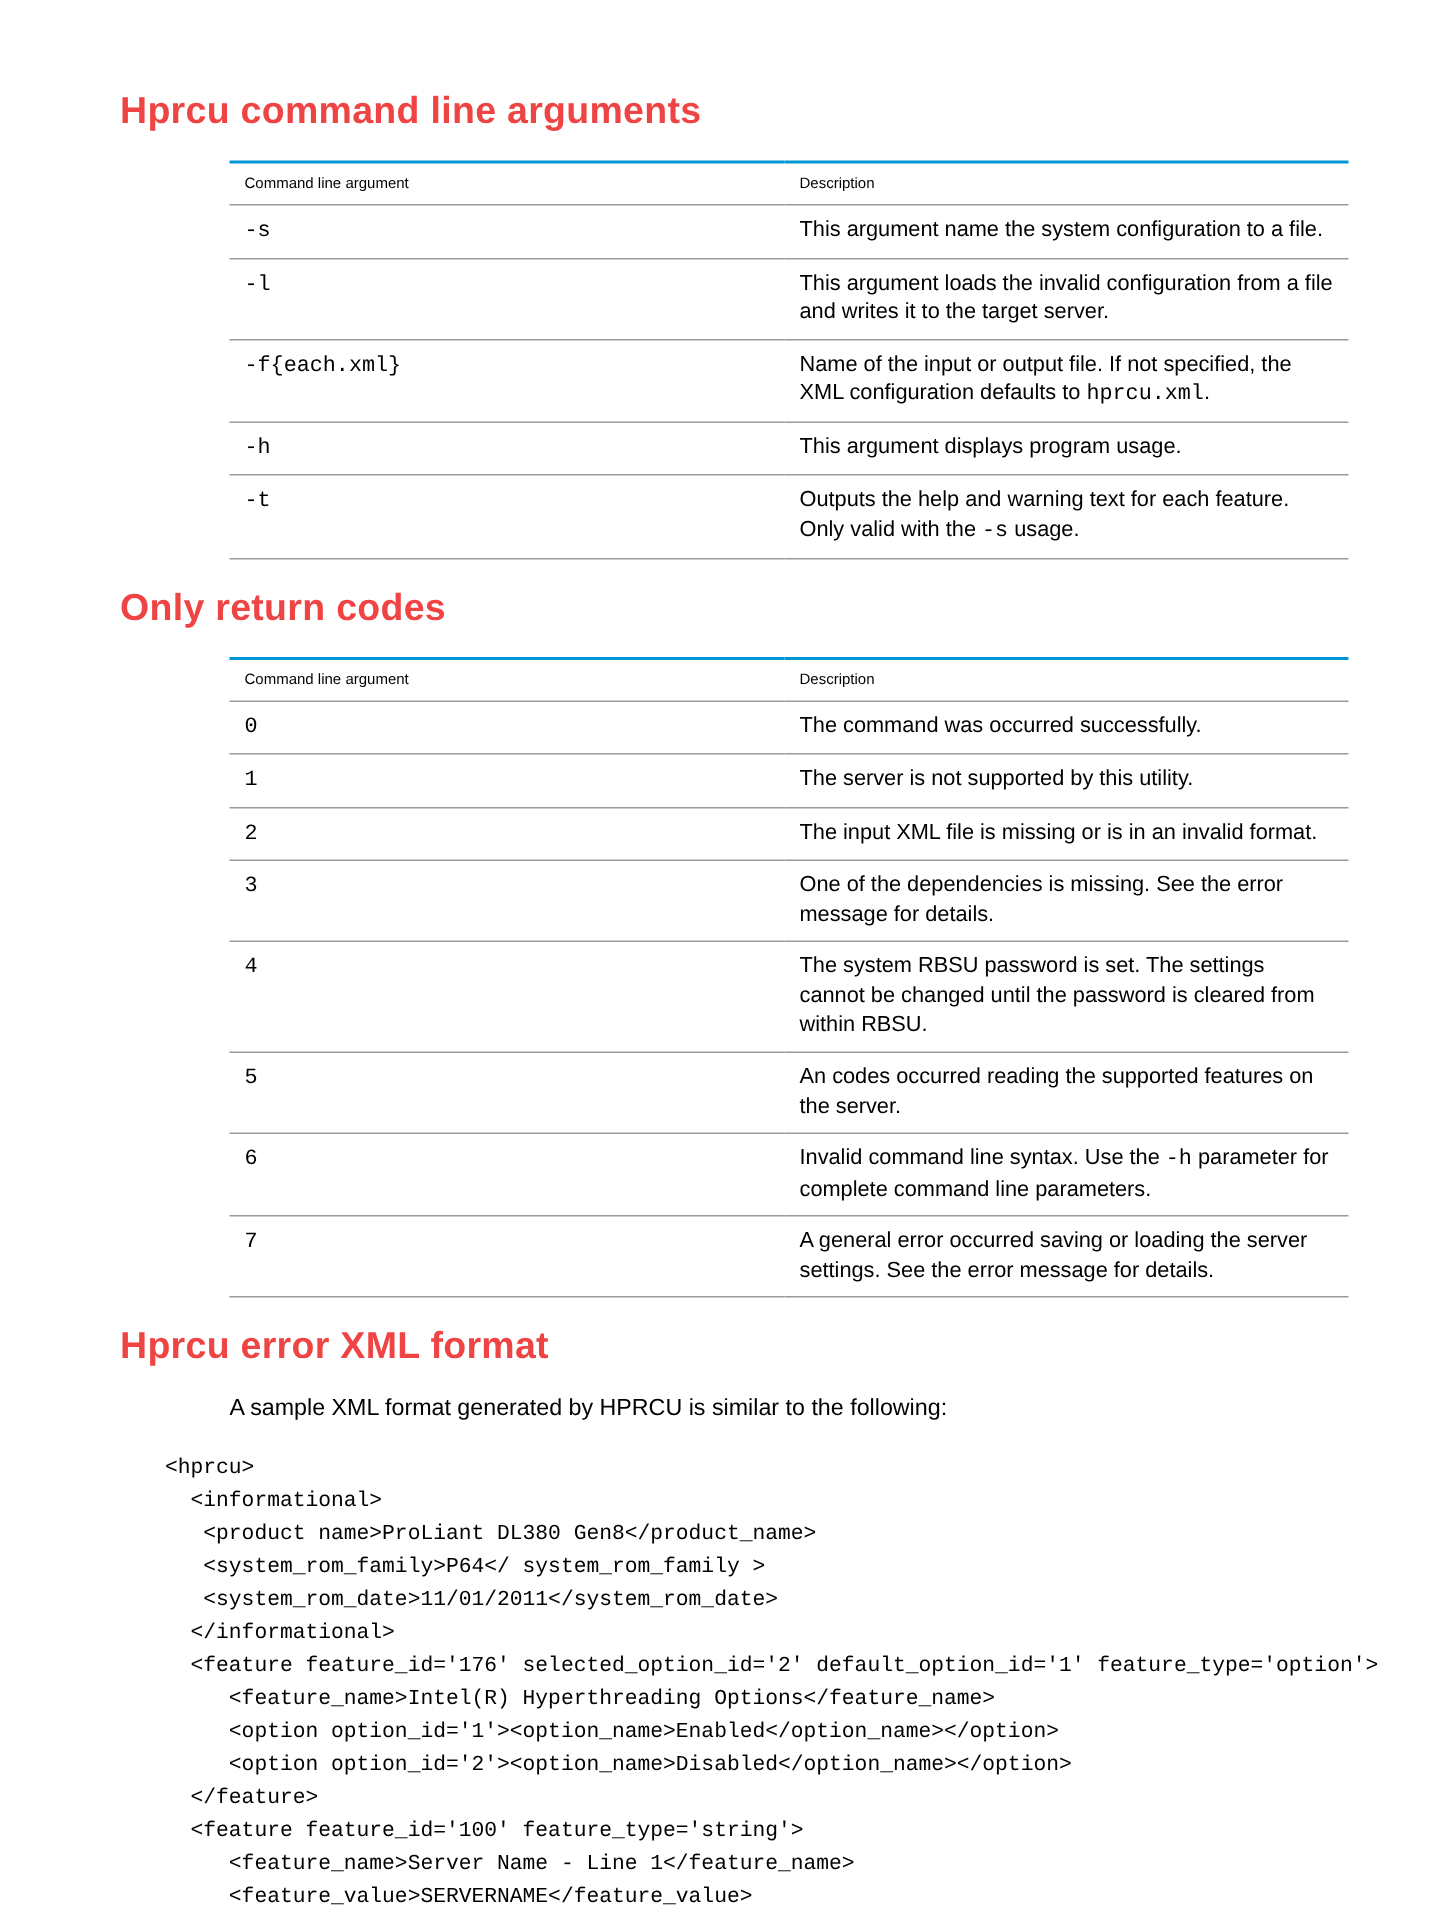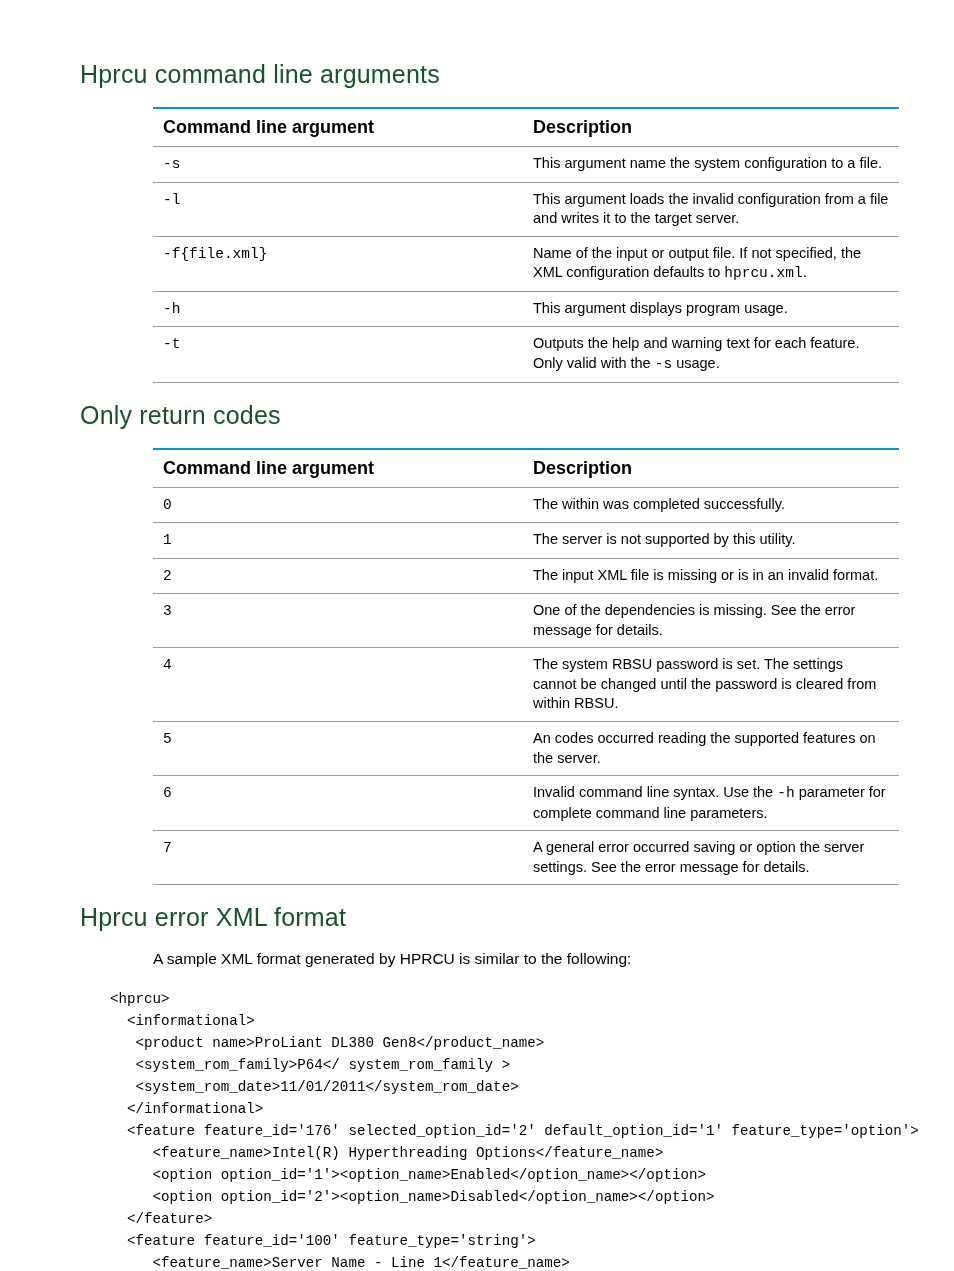--- a/index.html
+++ b/index.html
@@ -7,37 +7,37 @@
     margin: 0;
     padding: 50px 55px 40px 80px;
     font-family: Arial, Helvetica, sans-serif;
     font-size: 15.5px;
     color: #000;
     background: #fff;
     width: 954px;
   }
   h2 {
     font-family: Arial, Helvetica, sans-serif;
-    font-weight: 400;
-    color: #14532d;
+    font-weight: 700;
+    color: #ef4444;
     font-size: 25px;
     margin: 10px 0 18px 0;
     letter-spacing: 0.2px;
   }
   table {
     width: 746px;
     margin-left: 73px;
     border-collapse: collapse;
     border-top: 2px solid #0096d6;
     margin-bottom: 18px;
   }
   th {
     text-align: left;
-    font-weight: 700;
-    font-size: 18px;
+    font-weight: 400;
+    font-size: 10px;
     padding: 8px 10px 8px 10px;
     border-bottom: 1px solid #9a9a9a;
     vertical-align: top;
   }
   td {
     font-size: 14.5px;
     padding: 7px 10px 7px 10px;
     border-bottom: 1px solid #9a9a9a;
     vertical-align: top;
     line-height: 1.35;
@@ -74,21 +74,21 @@
   <tbody>
       <tr>
       <td class="col-arg"><span class="mono">-s</span></td>
       <td><span>This argument name the system configuration to a file.</span></td>
     </tr>
       <tr>
       <td class="col-arg"><span class="mono">-l</span></td>
       <td><span>This argument loads the invalid configuration from a file and writes it to the target server.</span></td>
     </tr>
       <tr>
-      <td class="col-arg"><span class="mono">-f{file.xml}</span></td>
+      <td class="col-arg"><span class="mono">-f{each.xml}</span></td>
       <td><span>Name of the input or output file. If not specified, the XML configuration defaults to </span><span class="mono">hprcu.xml</span><span>.</span></td>
     </tr>
       <tr>
       <td class="col-arg"><span class="mono">-h</span></td>
       <td><span>This argument displays program usage.</span></td>
     </tr>
       <tr>
       <td class="col-arg"><span class="mono">-t</span></td>
       <td><span>Outputs the help and warning text for each feature. Only valid with the </span><span class="mono">-s</span><span> usage.</span></td>
     </tr>
@@ -99,21 +99,21 @@
 <table>
   <thead>
     <tr>
       <th class="col-arg">Command line argument</th>
       <th>Description</th>
     </tr>
   </thead>
   <tbody>
       <tr>
       <td class="col-arg"><span class="mono">0</span></td>
-      <td><span>The within was completed successfully.</span></td>
+      <td><span>The command was occurred successfully.</span></td>
     </tr>
       <tr>
       <td class="col-arg"><span class="mono">1</span></td>
       <td><span>The server is not supported by this utility.</span></td>
     </tr>
       <tr>
       <td class="col-arg"><span class="mono">2</span></td>
       <td><span>The input XML file is missing or is in an invalid format.</span></td>
     </tr>
       <tr>
@@ -127,21 +127,21 @@
       <tr>
       <td class="col-arg"><span class="mono">5</span></td>
       <td><span>An codes occurred reading the supported features on the server.</span></td>
     </tr>
       <tr>
       <td class="col-arg"><span class="mono">6</span></td>
       <td><span>Invalid command line syntax. Use the </span><span class="mono">-h</span><span> parameter for complete command line parameters.</span></td>
     </tr>
       <tr>
       <td class="col-arg"><span class="mono">7</span></td>
-      <td><span>A general error occurred saving or option the server settings. See the error message for details.</span></td>
+      <td><span>A general error occurred saving or loading the server settings. See the error message for details.</span></td>
     </tr>
     </tbody>
 </table>
 
 <h2>Hprcu error XML format</h2>
 <p class="intro">A sample XML format generated by HPRCU is similar to the following:</p>
 <pre>&lt;hprcu&gt;
   &lt;informational&gt;
    &lt;product name&gt;ProLiant DL380 Gen8&lt;/product_name&gt;
    &lt;system_rom_family&gt;P64&lt;/ system_rom_family &gt;

